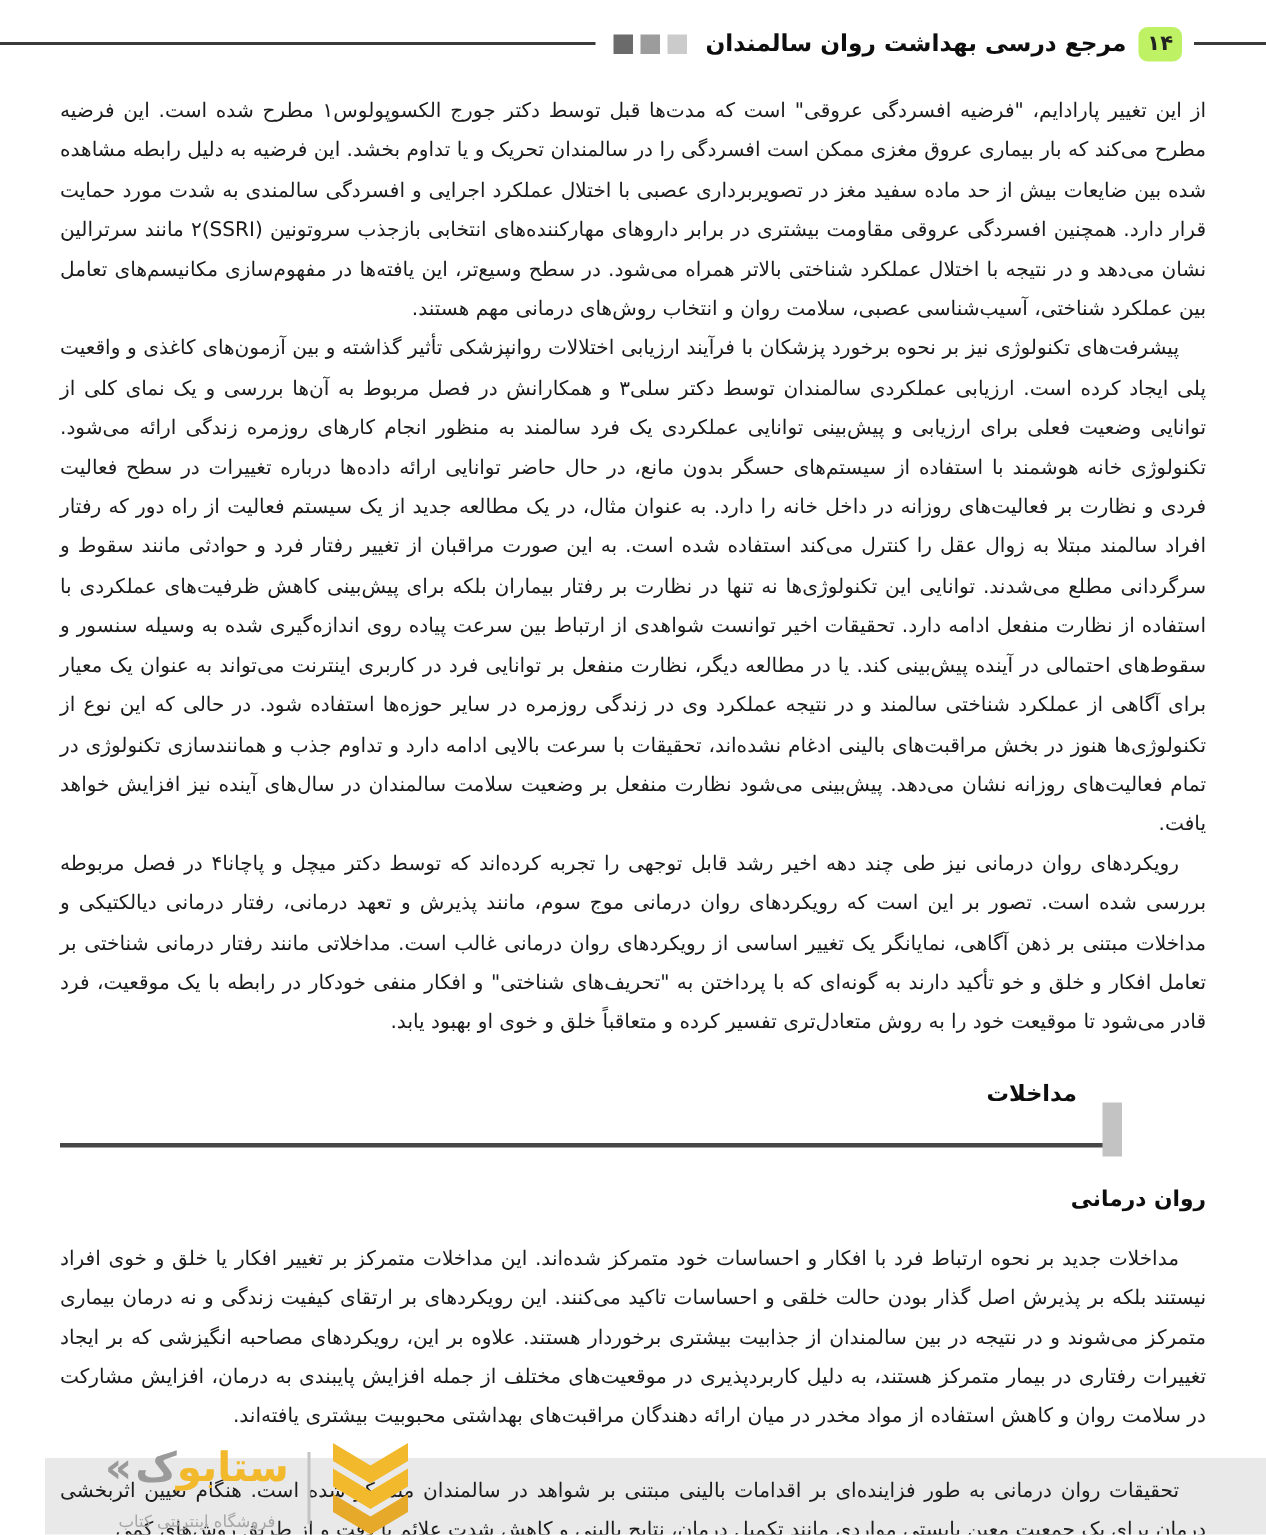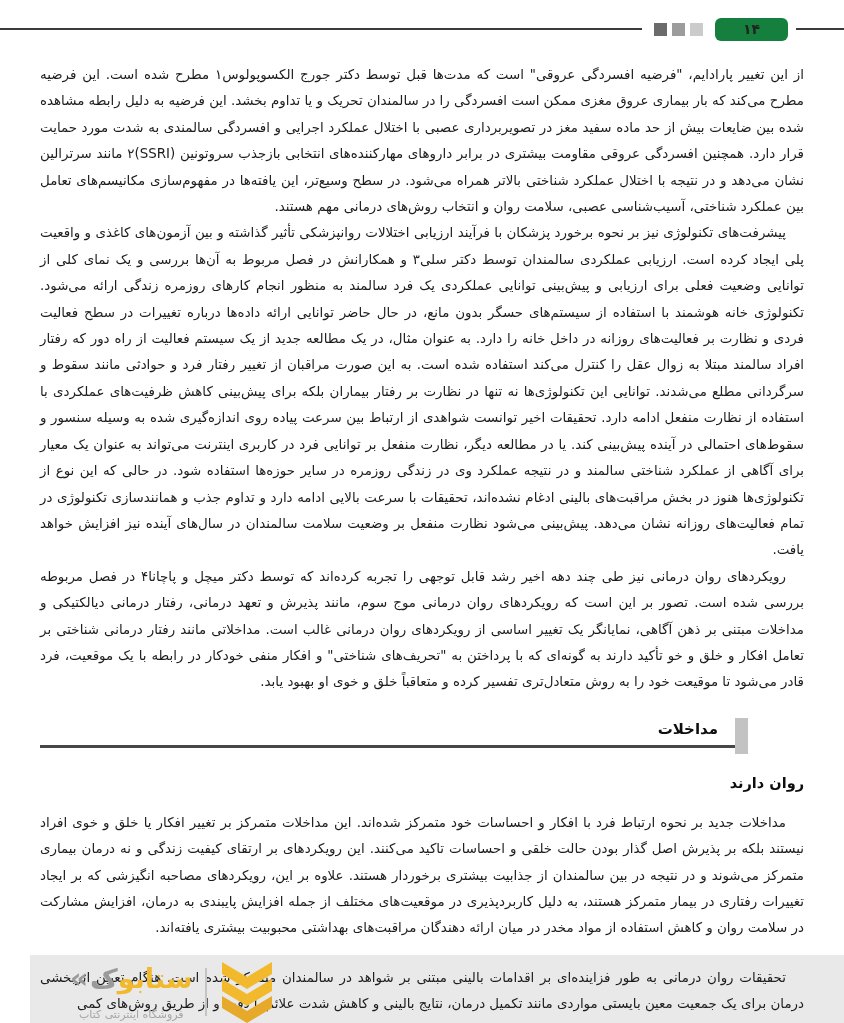--- a/index.html
+++ b/index.html
@@ -8,42 +8,42 @@
     background:#ffffff;
     font-family:"DejaVu Sans", sans-serif;
   }
 
   
   .page-header { display:flex; direction:rtl; align-items:center; margin-top:15px; height:28px; gap:8px; }
   .hline { border-top:2px solid #3b3b3b; height:0; }
   .hline-right { width:48px; flex:0 0 auto; }
   .hline-left { flex:1 1 auto; }
   .page-num {
-    flex:0 0 auto; background:#15803d; border-radius:6px;
-    padding:3px 28px 4px; font-weight:bold; font-size:14px; color:#222;
+    flex:0 0 auto; background:#bef264; border-radius:6px;
+    padding:3px 6px 4px; font-weight:bold; font-size:14px; color:#222;
   }
   .header-title { flex:0 0 auto; font-weight:bold; font-size:15.5px; color:#0e0e0e; white-space:nowrap; }
   .squares { display:flex; direction:rtl; gap:5px; flex:0 0 auto; margin:0 4px; }
   .sq { width:13px; height:13px; }
   .sq-light { background:#cbcbcb; }
   .sq-mid   { background:#9c9c9c; }
   .sq-dark  { background:#6b6b6b; }
 
   
   .content, .content2 {
     margin:19px 40px 0; direction:rtl; text-align:justify;
     font-size:13.4px; line-height:26.4px; color:#1c1c1c;
   }
   .content p, .content2 p { margin:0; text-indent:18px; }
   .content p.no-indent { text-indent:0; }
 
   
   .section-head {
     margin:24px 96px 0 40px; direction:rtl; position:relative;
-    border-bottom:3px solid var(--rule-dark,#474747); padding:0 30px 7px 0;
+    border-bottom:3px solid var(--rule-dark,#474747); padding:0 30px 24px 0;
   }
   .section-title { margin:0; font-size:15px; font-weight:bold; color:#0e0e0e; }
   .section-bar {
     position:absolute; right:0; bottom:-9px; width:13px; height:36px;
     background:var(--bar-gray,#c3c3c3);
   }
   .subsection { margin:27px 40px 0; direction:rtl; font-weight:bold; font-size:14.5px; color:#0e0e0e; }
 
   
   .highlight {
@@ -71,40 +71,41 @@
   .logo-emblem svg { display:block; }
   .logo-emblem path { fill:var(--brand-yellow,#f2b92d); }
   .logo-emblem path.shade { fill:#e7a92a; }
 </style>
 </head>
 <body>
 
 <div class="page-header">
   <div class="hline hline-right"></div>
   <div class="page-num">۱۴</div>
+  <div class="header-title">مرجع درسی بهداشت روان سالمندان</div>
   <div class="squares">
     <div class="sq sq-light"></div>
     <div class="sq sq-mid"></div>
     <div class="sq sq-dark"></div>
   </div>
   <div class="hline hline-left"></div>
 </div>
 
 <div class="content">
   <p class="no-indent">از این تغییر پارادایم، "فرضیه افسردگی عروقی" است که مدت‌ها قبل توسط دکتر جورج الکسوپولوس۱ مطرح شده است. این فرضیه مطرح می‌کند که بار بیماری عروق مغزی ممکن است افسردگی را در سالمندان تحریک و یا تداوم بخشد. این فرضیه به دلیل رابطه مشاهده شده بین ضایعات بیش از حد ماده سفید مغز در تصویربرداری عصبی با اختلال عملکرد اجرایی و افسردگی سالمندی به شدت مورد حمایت قرار دارد. همچنین افسردگی عروقی مقاومت بیشتری در برابر داروهای مهارکننده‌های انتخابی بازجذب سروتونین (SSRI)۲ مانند سرترالین نشان می‌دهد و در نتیجه با اختلال عملکرد شناختی بالاتر همراه می‌شود. در سطح وسیع‌تر، این یافته‌ها در مفهوم‌سازی مکانیسم‌های تعامل بین عملکرد شناختی، آسیب‌شناسی عصبی، سلامت روان و انتخاب روش‌های درمانی مهم هستند.</p>
   <p>پیشرفت‌های تکنولوژی نیز بر نحوه برخورد پزشکان با فرآیند ارزیابی اختلالات روانپزشکی تأثیر گذاشته و بین آزمون‌های کاغذی و واقعیت پلی ایجاد کرده است. ارزیابی عملکردی سالمندان توسط دکتر سلی۳ و همکارانش در فصل مربوط به آن‌ها بررسی و یک نمای کلی از توانایی وضعیت فعلی برای ارزیابی و پیش‌بینی توانایی عملکردی یک فرد سالمند به منظور انجام کارهای روزمره زندگی ارائه می‌شود. تکنولوژی خانه هوشمند با استفاده از سیستم‌های حسگر بدون مانع، در حال حاضر توانایی ارائه داده‌ها درباره تغییرات در سطح فعالیت فردی و نظارت بر فعالیت‌های روزانه در داخل خانه را دارد. به عنوان مثال، در یک مطالعه جدید از یک سیستم فعالیت از راه دور که رفتار افراد سالمند مبتلا به زوال عقل را کنترل می‌کند استفاده شده است. به این صورت مراقبان از تغییر رفتار فرد و حوادثی مانند سقوط و سرگردانی مطلع می‌شدند. توانایی این تکنولوژی‌ها نه تنها در نظارت بر رفتار بیماران بلکه برای پیش‌بینی کاهش ظرفیت‌های عملکردی با استفاده از نظارت منفعل ادامه دارد. تحقیقات اخیر توانست شواهدی از ارتباط بین سرعت پیاده روی اندازه‌گیری شده به وسیله سنسور و سقوط‌های احتمالی در آینده پیش‌بینی کند. یا در مطالعه دیگر، نظارت منفعل بر توانایی فرد در کاربری اینترنت می‌تواند به عنوان یک معیار برای آگاهی از عملکرد شناختی سالمند و در نتیجه عملکرد وی در زندگی روزمره در سایر حوزه‌ها استفاده شود. در حالی که این نوع از تکنولوژی‌ها هنوز در بخش مراقبت‌های بالینی ادغام نشده‌اند، تحقیقات با سرعت بالایی ادامه دارد و تداوم جذب و همانندسازی تکنولوژی در تمام فعالیت‌های روزانه نشان می‌دهد. پیش‌بینی می‌شود نظارت منفعل بر وضعیت سلامت سالمندان در سال‌های آینده نیز افزایش خواهد یافت.</p>
   <p>رویکردهای روان درمانی نیز طی چند دهه اخیر رشد قابل توجهی را تجربه کرده‌اند که توسط دکتر میچل و پاچانا۴ در فصل مربوطه بررسی شده است. تصور بر این است که رویکردهای روان درمانی موج سوم، مانند پذیرش و تعهد درمانی، رفتار درمانی دیالکتیکی و مداخلات مبتنی بر ذهن آگاهی، نمایانگر یک تغییر اساسی از رویکردهای روان درمانی غالب است. مداخلاتی مانند رفتار درمانی شناختی بر تعامل افکار و خلق و خو تأکید دارند به گونه‌ای که با پرداختن به "تحریف‌های شناختی" و افکار منفی خودکار در رابطه با یک موقعیت، فرد قادر می‌شود تا موقیعت خود را به روش متعادل‌تری تفسیر کرده و متعاقباً خلق و خوی او بهبود یابد.</p>
 </div>
 
 <div class="section-head">
   <h2 class="section-title">مداخلات</h2>
   <div class="section-bar"></div>
 </div>
 
-<h3 class="subsection">روان دارند</h3>
+<h3 class="subsection">روان درمانی</h3>
 
 <div class="content2">
   <p>مداخلات جدید بر نحوه ارتباط فرد با افکار و احساسات خود متمرکز شده‌اند. این مداخلات متمرکز بر تغییر افکار یا خلق و خوی افراد نیستند بلکه بر پذیرش اصل گذار بودن حالت خلقی و احساسات تاکید می‌کنند. این رویکردهای بر ارتقای کیفیت زندگی و نه درمان بیماری متمرکز می‌شوند و در نتیجه در بین سالمندان از جذابیت بیشتری برخوردار هستند. علاوه بر این، رویکردهای مصاحبه انگیزشی که بر ایجاد تغییرات رفتاری در بیمار متمرکز هستند، به دلیل کاربردپذیری در موقعیت‌های مختلف از جمله افزایش پایبندی به درمان، افزایش مشارکت در سلامت روان و کاهش استفاده از مواد مخدر در میان ارائه دهندگان مراقبت‌های بهداشتی محبوبیت بیشتری یافته‌اند.</p>
 </div>
 
 <div class="highlight">
   <p>تحقیقات روان درمانی به طور فزاینده‌ای بر اقدامات بالینی مبتنی بر شواهد در سالمندان متمرکز شده است. هنگام تعیین اثربخشی درمان برای یک جمعیت معین بایستی مواردی مانند تکمیل درمان، نتایج بالینی و کاهش شدت علائم با دقت و از طریق روش‌های کمی</p>
 
 </div>
 

